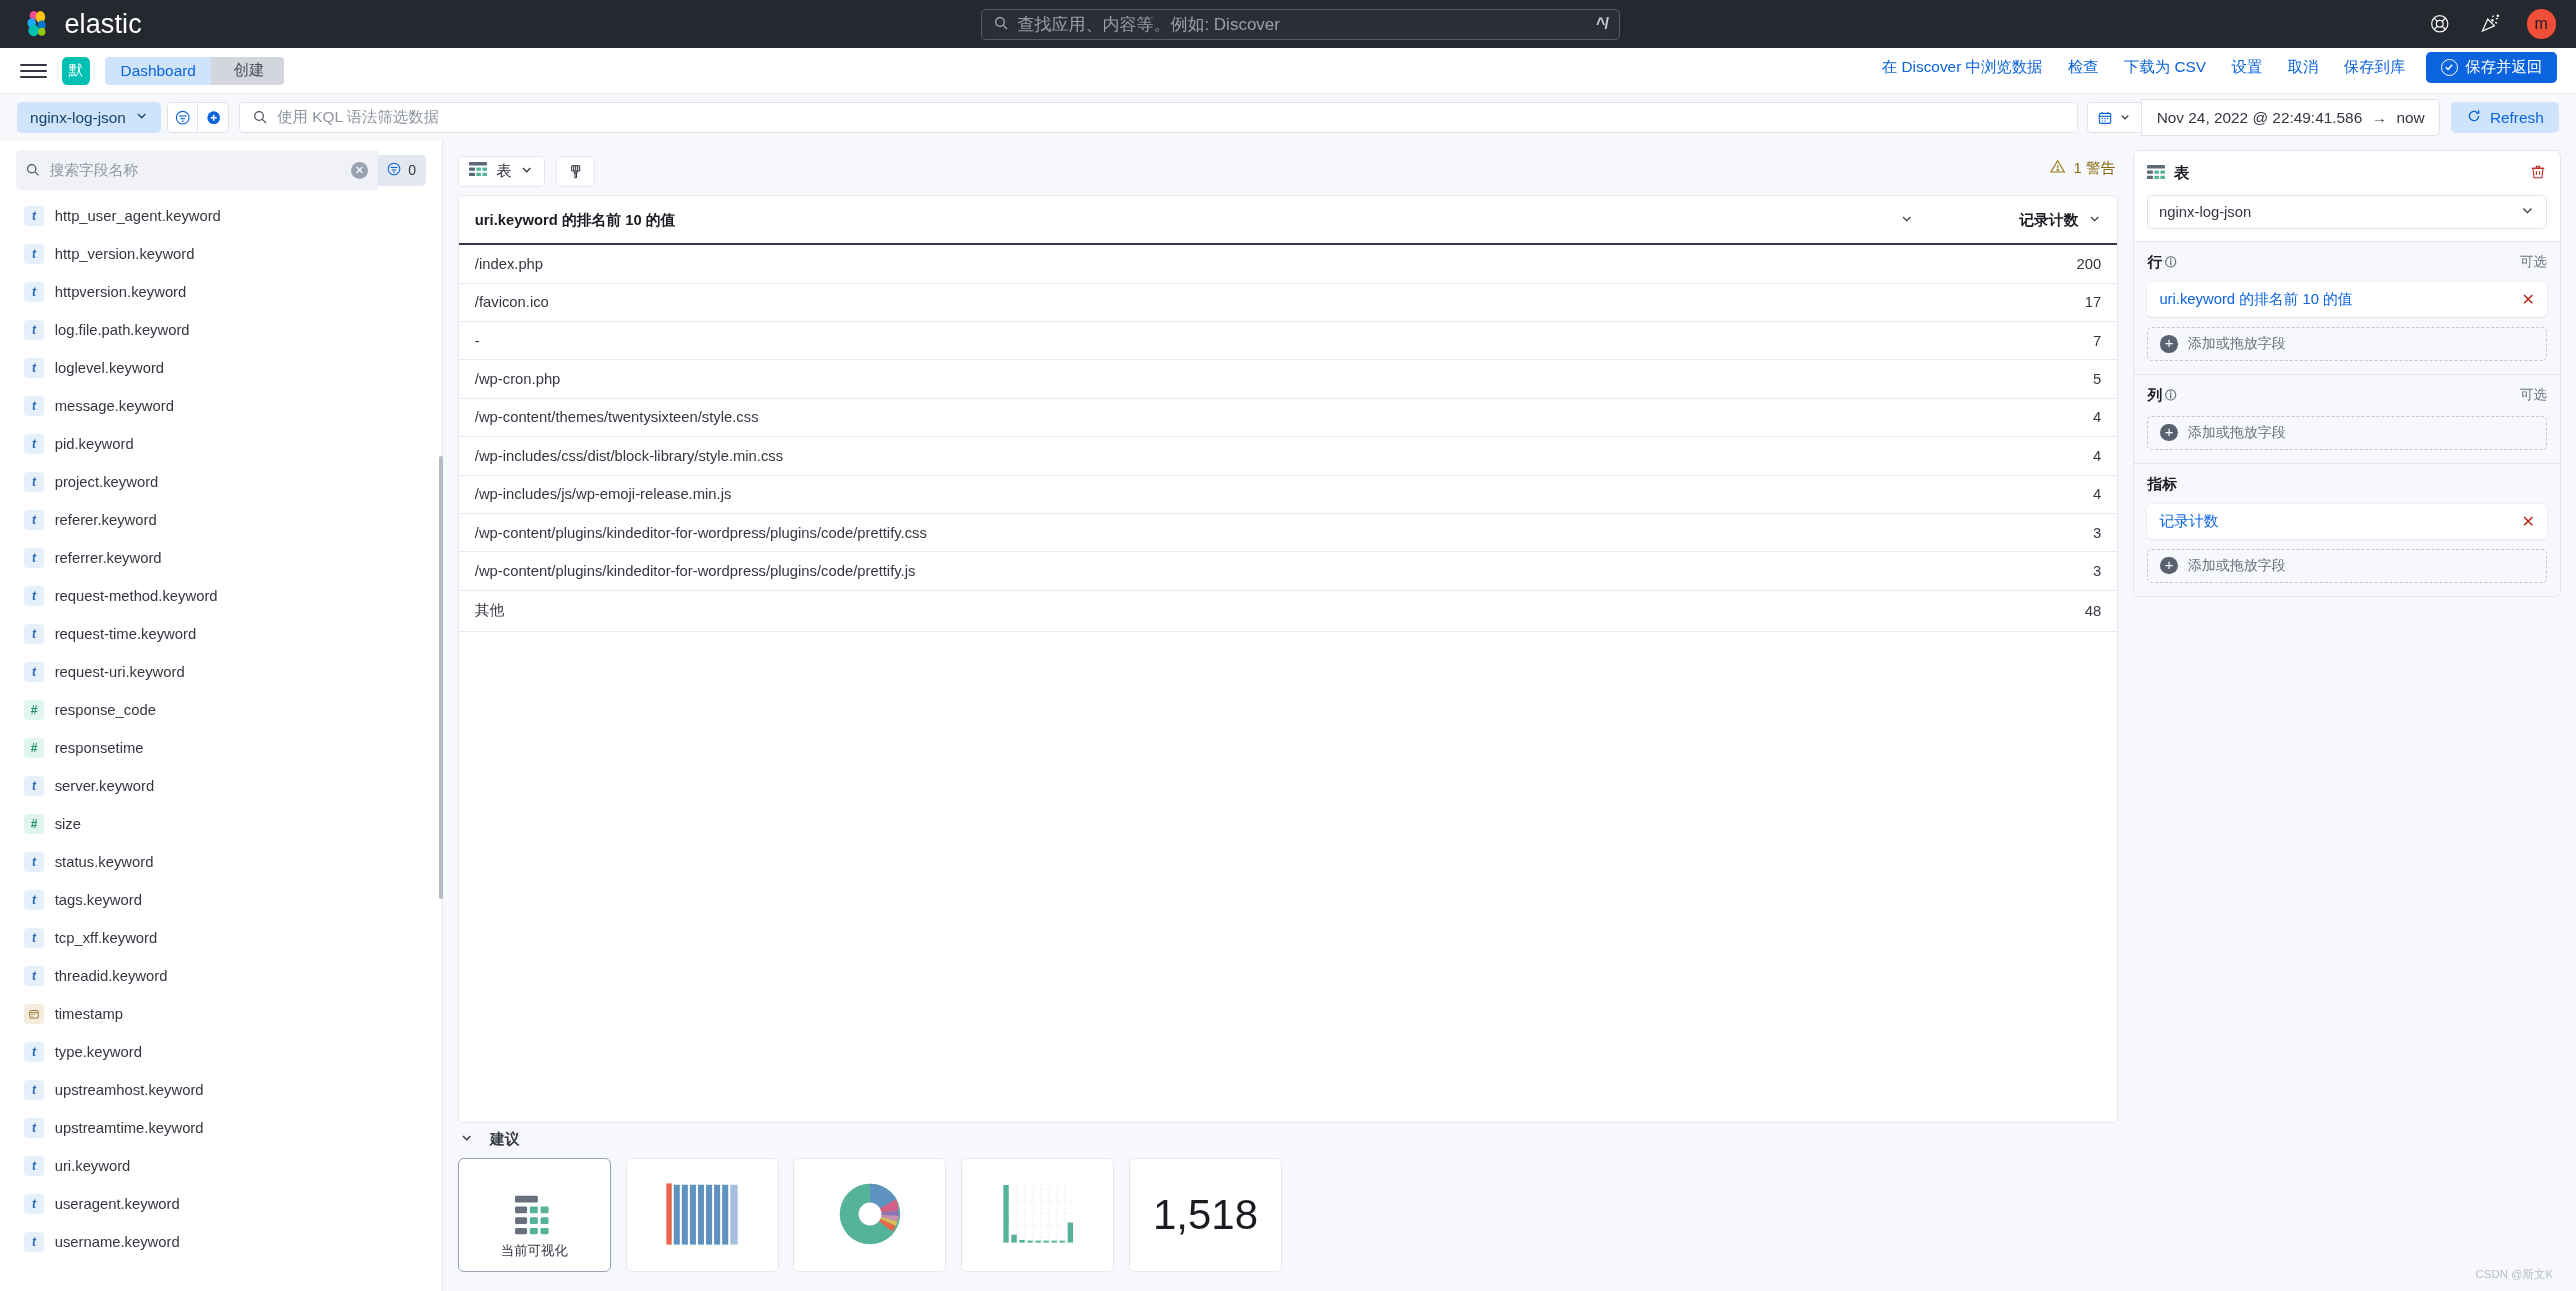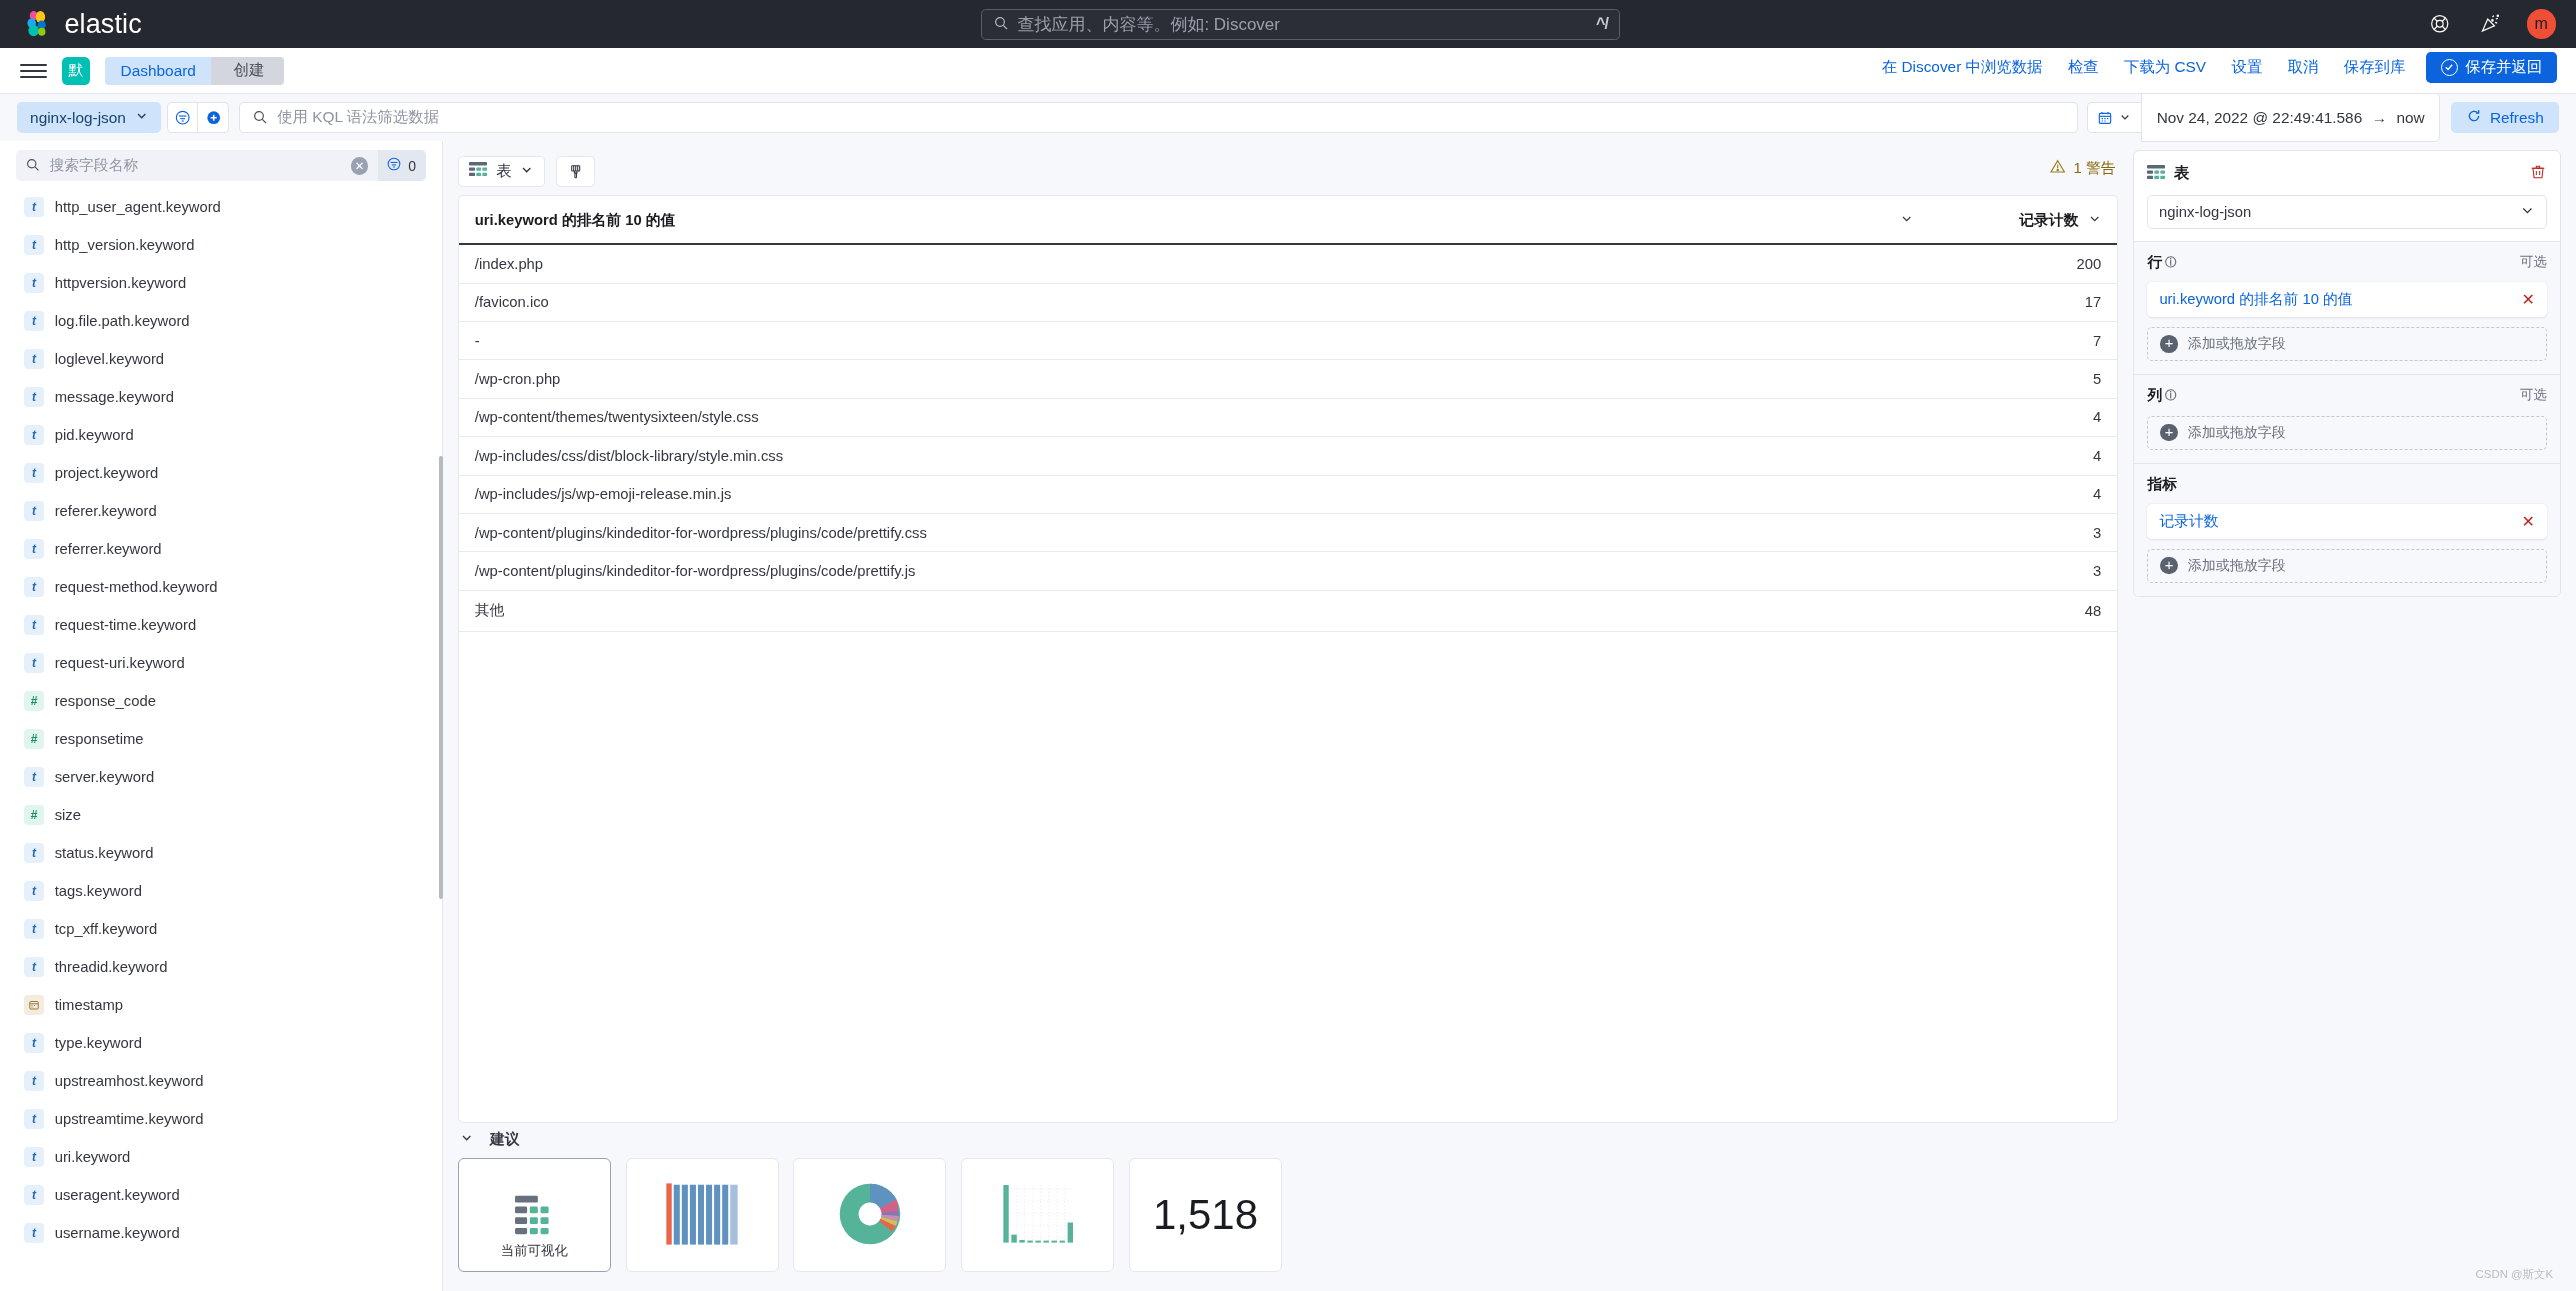--- a/index.html
+++ b/index.html
@@ -113,21 +113,21 @@
     border-radius: 4.7px; margin-left: 9.4px; margin-right: 9.4px;
     display: flex; align-items: center; gap: 9.4px; padding: 0 12px;
   }
   .kql-input .ph { color: #8f95a1; font-size: 15.4px; }
   .date-group { display: flex; align-items: center; }
   .date-cal {
     height: 31px; background: #fff; border: 0.7px solid #e1e3ea; border-right: none;
     border-radius: 4.7px 0 0 4.7px; display:flex; align-items:center; gap: 6px; padding: 0 9.4px;
   }
   .date-val {
-    height: 49px; background: #fff; border: 0.7px solid #e1e3ea;
+    height: 37px; background: #fff; border: 0.7px solid #e1e3ea;
     border-radius: 0 4.7px 4.7px 0; display:flex; align-items:center; gap: 9.4px;
     padding: 0 14.8px; font-size: 15.4px; color: #343741; white-space: nowrap;
   }
   .refresh-btn {
     height: 31px; background: #cfe4fb; color: #0b64dd; border-radius: 4.7px;
     display:flex; align-items:center; gap: 8px; padding: 0 14.8px;
     font-size: 15.4px; margin-left: 10.7px;
   }
 
   
@@ -135,21 +135,21 @@
 
   
   .field-sidebar {
     width: 443px; background: #ffffff; border-right: 0.7px solid #e6e8ef;
     display: flex; flex-direction: column; position: relative;
   }
   .field-search-row {
     display: flex; align-items: center; padding: 9.4px 16px 6.7px 16px; gap: 0;
   }
   .field-search {
-    flex: 1; height: 31px; background: #f0f2f7; border-radius: 4.7px 0 0 4.7px;
+    flex: 1; height: 40px; background: #f0f2f7; border-radius: 4.7px 0 0 4.7px;
     display: flex; align-items: center; padding: 0 9.4px; gap: 8.7px;
   }
   .field-search .ph { color: #8f95a1; font-size: 14.8px; flex: 1; }
   .clear-x {
     width: 17.4px; height: 17.4px; border-radius: 50%; background: #98a2b3;
     color: #fff; font-size: 11.4px; display:flex; align-items:center; justify-content:center;
   }
   .filter-count {
     height: 31px; background: #e3e7f0; border-radius: 0 4.7px 4.7px 0;
     display: flex; align-items: center; gap: 6.7px; padding: 0 10px 0 8px;

